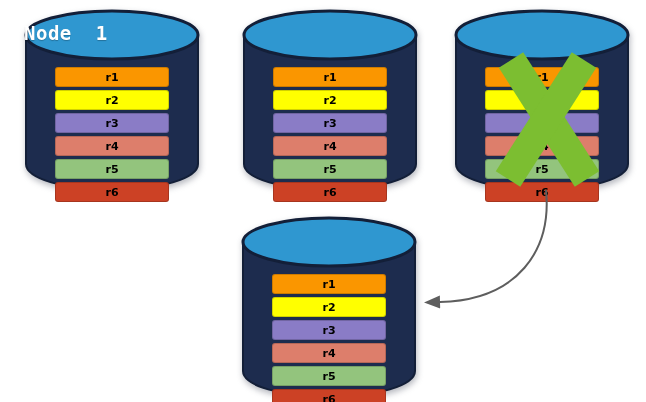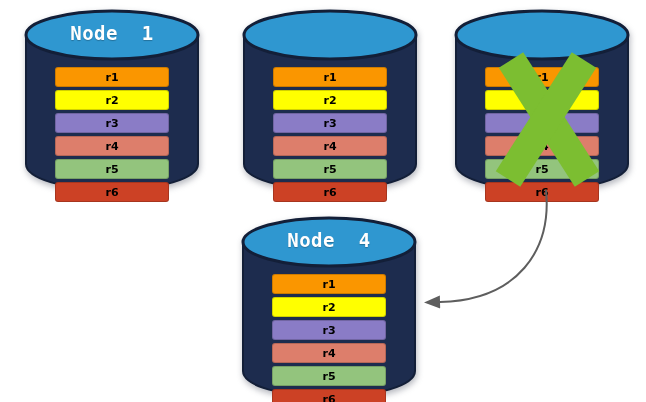--- a/index.html
+++ b/index.html
@@ -14,21 +14,21 @@
   .node{position:absolute;width:176px;height:188px;}
   .cyl{
     position:absolute;left:0;top:0;
     filter:drop-shadow(1px 3px 3px rgba(90,95,110,0.45));
   }
   .cyl .body{fill:var(--cylinder_body,#1D2C4E);stroke:var(--cylinder_outline,#131F38);stroke-width:2;}
   .cyl .top{fill:var(--cylinder_top,#2F97D0);stroke:var(--cylinder_outline,#131F38);stroke-width:3;}
 
   .node-title{
     position:absolute;left:0;right:0;top:16px;
-    text-align:center;color:#ffffff;
+    text-align:left;color:#ffffff;
     font:bold 19px "DejaVu Sans Mono","Liberation Mono",monospace;
     white-space:pre;letter-spacing:0.5px;
     text-shadow:0 1px 1px rgba(0,0,0,0.25);
   }
 
   .rows{
     position:absolute;left:50%;top:61px;transform:translateX(-50%);
     width:114px;display:flex;flex-direction:column;gap:3px;
   }
   .row{
@@ -101,21 +101,20 @@
       <line x1="57" y1="54" x2="133" y2="173"></line>
       <line x1="130" y1="54" x2="54" y2="173"></line>
     </svg>
   </div>
 
   <div class="node" style="left:241px;top:213px">
     <svg class="cyl" width="176" height="188" viewBox="0 0 176 188">
       <path class="body" d="M2,29 L2,158 A86,26 0 0 0 174,158 L174,29"></path>
       <ellipse class="top" cx="88" cy="29" rx="86" ry="24"></ellipse>
     </svg>
-    <div class="node-title">Node  4</div>
     <div class="rows">
         <div class="row" style="background: rgb(250, 150, 0);">r1</div>
         <div class="row" style="background: rgb(255, 255, 0);">r2</div>
         <div class="row" style="background: rgb(138, 124, 198);">r3</div>
         <div class="row" style="background: rgb(221, 126, 107);">r4</div>
         <div class="row" style="background: rgb(147, 196, 125);">r5</div>
         <div class="row" style="background: rgb(204, 65, 37);">r6</div>
       </div>
   </div>
 

